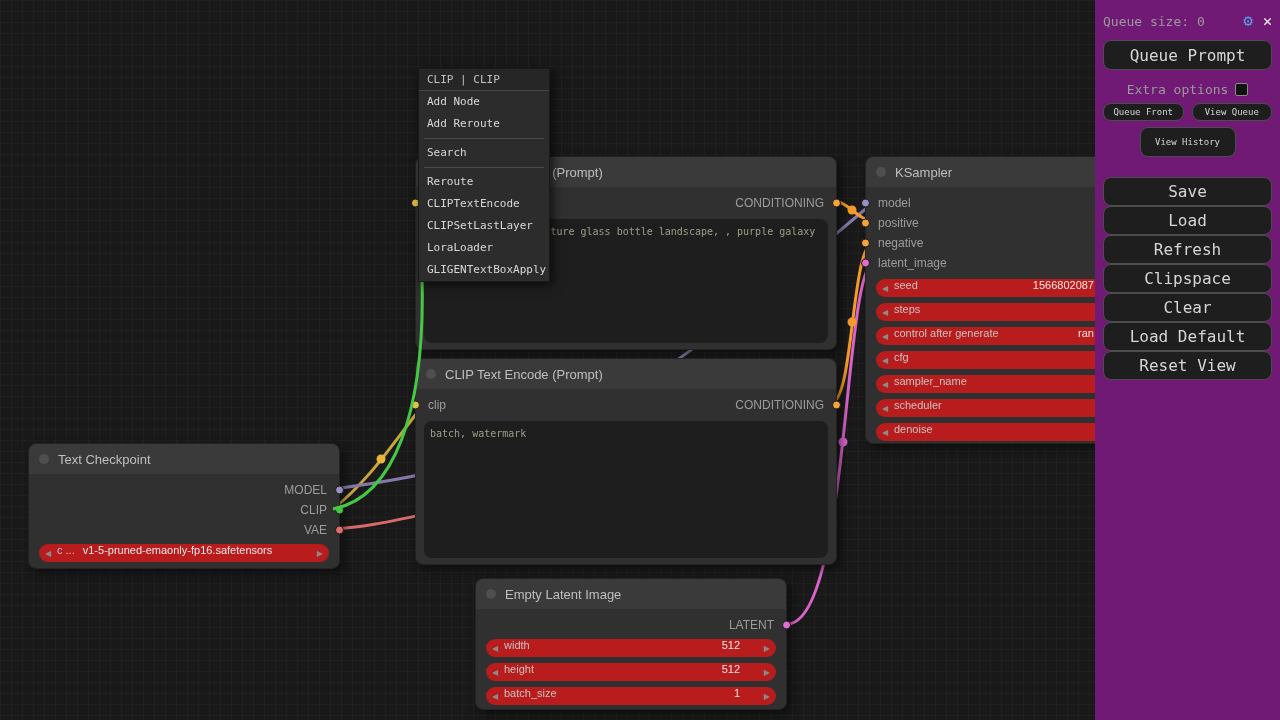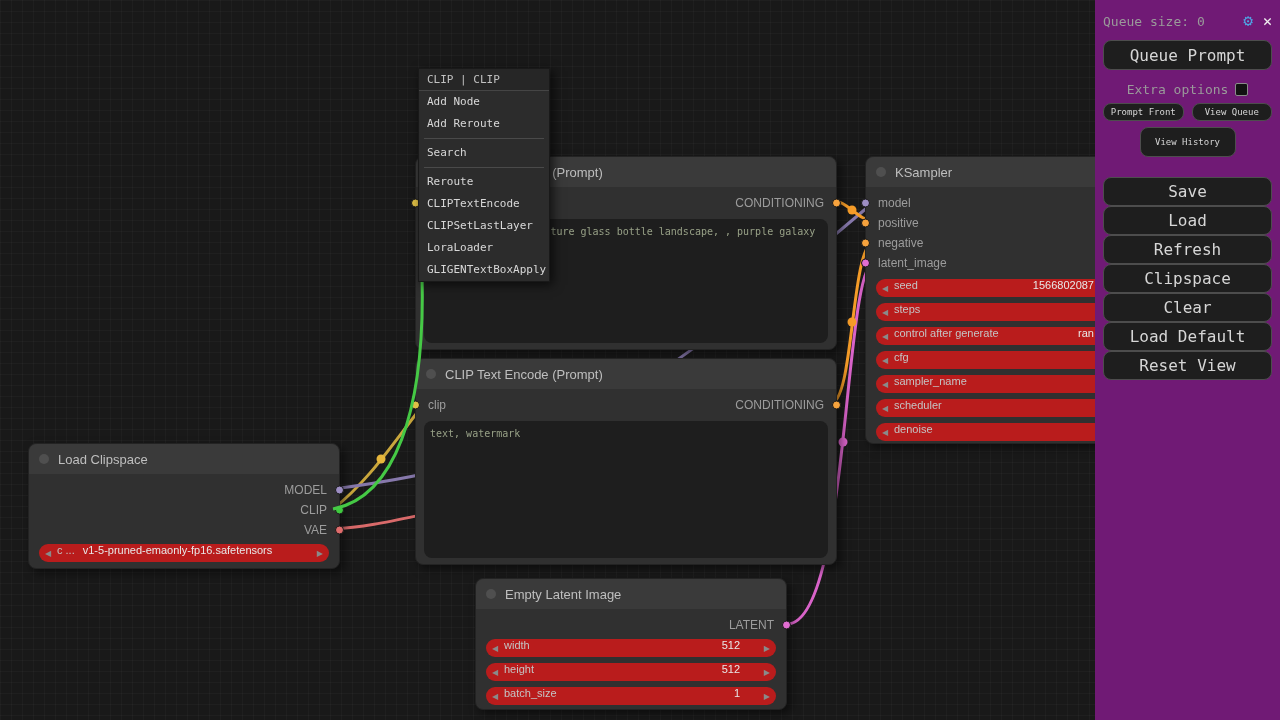--- a/index.html
+++ b/index.html
@@ -80,21 +80,21 @@
     <path d="M787,624 C850,624 843,261 875,261" stroke="#d963c9" stroke-width="3" fill="none"></path>
     <circle cx="381" cy="459" r="4.5" fill="#e7b73c"></circle>
     <circle cx="852" cy="210" r="4.5" fill="#f59c28"></circle>
     <circle cx="852" cy="322" r="4.5" fill="#f59c28"></circle>
     <circle cx="843" cy="442" r="4.5" fill="#d963c9"></circle>
   </svg>
 
   <div class="node" id="n-ckpt" style="left:28px;top:443px;width:312px;height:126px">
     <div class="node-title">
       <span class="tdot"></span>
-      <span>Load Clipspace</span>
+      <span>Text Checkpoint</span>
     </div>
     <div class="nbody">
       <div class="slot out">
         <span>MODEL</span>
         <span class="sdot dot-r" style="background:#9d8ec4"></span>
       </div>
       <div class="slot out">
         <span>CLIP</span>
         <span class="sdot dot-r" style="background:#3fca3f"></span>
       </div>
@@ -134,21 +134,21 @@
       <span>CLIP Text Encode (Prompt)</span>
     </div>
     <div class="nbody">
       <div class="slot">
         <span class="sdot dot-l" style="background:#e0c046"></span>
         <span>clip</span>
         <span class="spacer"></span>
         <span>CONDITIONING</span>
         <span class="sdot dot-r" style="background:#f7a33d"></span>
       </div>
-      <div class="textbox">text, watermark</div>
+      <div class="textbox">batch, watermark</div>
     </div>
   </div>
 
   <div class="node" id="n-ksampler" style="left:865px;top:156px;width:270px;height:288px">
     <div class="node-title">
       <span class="tdot"></span>
       <span>KSampler</span>
     </div>
     <div class="nbody">
       <div class="slot">
@@ -261,21 +261,21 @@
       <span class="sb-qsize">Queue size: 0</span>
       <span class="sb-gear">⚙</span>
       <span class="sb-close">✕</span>
     </div>
     <button class="sb-btn sb-qp">Queue Prompt</button>
     <div class="sb-extra">
       <span>Extra options</span>
       <span class="sb-check"></span>
     </div>
     <div class="sb-row">
-      <button class="sb-btn sb-sm">Prompt Front</button>
+      <button class="sb-btn sb-sm">Queue Front</button>
       <button class="sb-btn sb-sm">View Queue</button>
     </div>
     <button class="sb-btn sb-vh">View History</button>
     <button class="sb-btn sb-big">Save</button>
     <button class="sb-btn sb-big">Load</button>
     <button class="sb-btn sb-big">Refresh</button>
     <button class="sb-btn sb-big">Clipspace</button>
     <button class="sb-btn sb-big">Clear</button>
     <button class="sb-btn sb-big">Load Default</button>
     <button class="sb-btn sb-big">Reset View</button>

